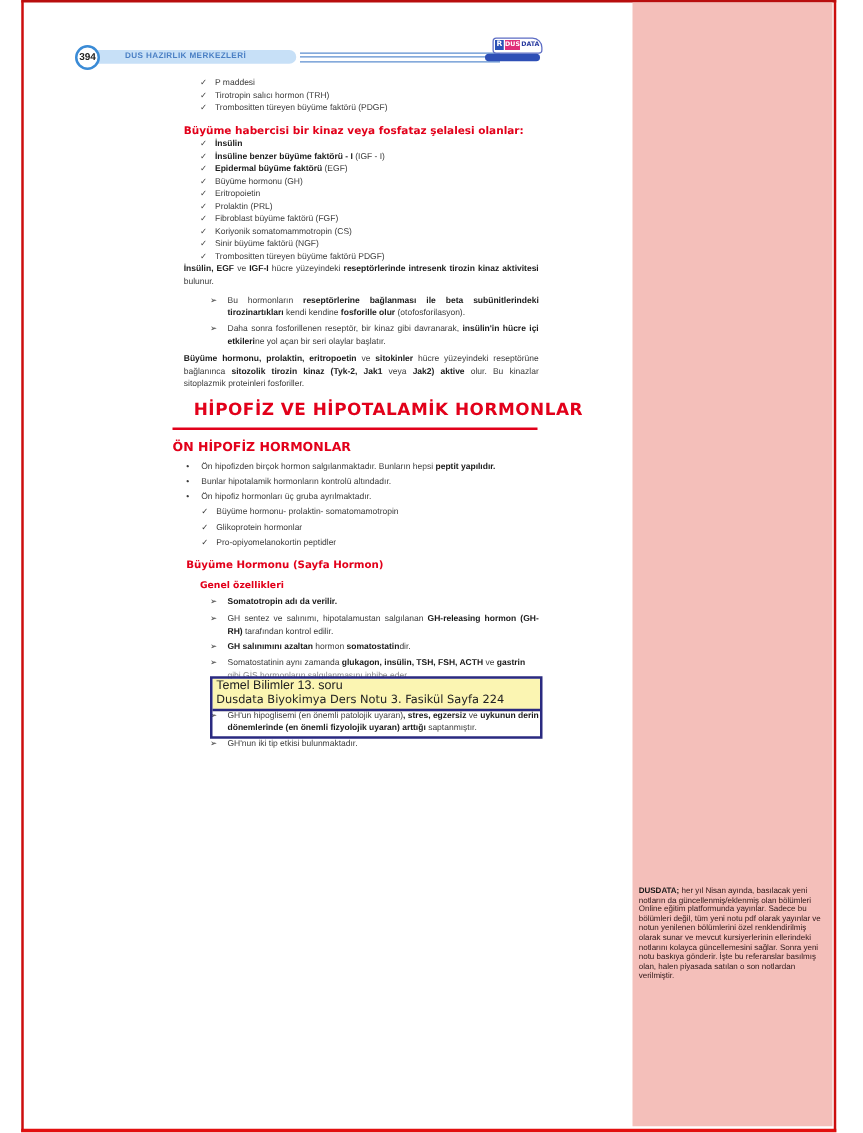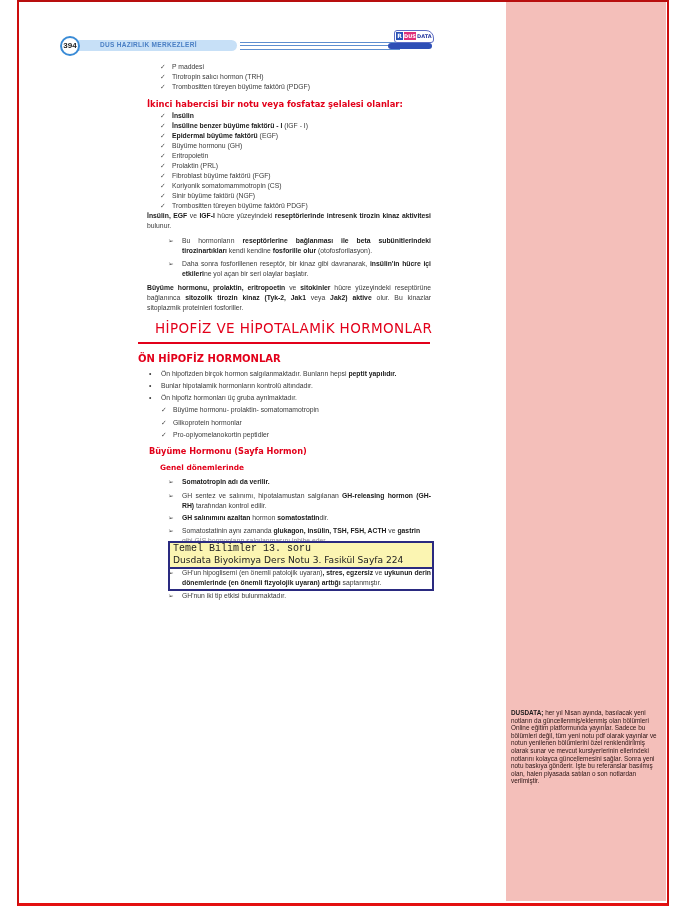--- a/index.html
+++ b/index.html
@@ -22,32 +22,32 @@
   .logo-data{position:absolute;left:22px;top:1px;font-size:5px;line-height:8px;color:#2a3ca0;font-weight:bold;}
   .logo-bot{position:absolute;left:0;top:13px;width:44px;height:6px;background:#2e4fb6;border-radius:3px;}
   
   .c{position:absolute;font-family:"Liberation Sans",sans-serif;font-size:6.8px;line-height:10px;color:#3a3a3a;}
   .chk{position:absolute;left:0;width:10px;color:#444;}
   .it{position:absolute;white-space:nowrap;}
   b{color:#1a1a1a;}
   .para{position:absolute;left:147px;width:284px;font-family:"Liberation Sans",sans-serif;font-size:6.8px;line-height:10px;color:#3a3a3a;text-align:justify;}
   .arrow-item{position:absolute;left:168px;width:263px;font-family:"Liberation Sans",sans-serif;font-size:6.8px;line-height:10px;color:#3a3a3a;text-align:justify;padding-left:14px;box-sizing:border-box;}
   .arrow-item .ar{position:absolute;left:0;top:0;}
-  .bigtitle{position:absolute;left:155px;top:320px;font-family:"DejaVu Sans",sans-serif;font-weight:normal;font-size:13.5px;color:#e2001a;letter-spacing:0.4px;}
+  .bigtitle{position:absolute;left:155px;top:320px;font-family:"DejaVu Sans",sans-serif;font-weight:bold;font-size:13.5px;color:#e2001a;letter-spacing:0.4px;}
   .bigline{position:absolute;left:138px;top:342px;width:292px;height:2px;background:#e2001a;}
   .sub1{position:absolute;left:138px;top:353px;font-family:"DejaVu Sans",sans-serif;font-weight:bold;font-size:10px;color:#e2001a;}
   .sub2{position:absolute;left:149px;top:446px;font-family:"DejaVu Sans",sans-serif;font-weight:bold;font-size:8.2px;color:#e2001a;}
   .sub3{position:absolute;left:160px;top:463px;font-family:"DejaVu Sans",sans-serif;font-weight:bold;font-size:7.4px;color:#e2001a;}
   .sec2{position:absolute;left:147px;top:99px;font-family:"DejaVu Sans",sans-serif;font-weight:bold;font-size:8.4px;color:#e2001a;}
   .bul{position:absolute;left:149px;font-family:"Liberation Sans",sans-serif;font-size:6.8px;line-height:10px;color:#3a3a3a;white-space:nowrap;}
   .bul .dot{display:inline-block;width:12px;}
   
   .qbox{position:absolute;left:168px;top:541px;width:266px;height:50px;border:2px solid #2a2a80;box-sizing:border-box;background:rgba(255,255,255,0);}
   .qhl{position:absolute;left:170px;top:543px;width:262px;height:24px;background:#fbf5b2;border-bottom:2px solid #2a2a80;}
-  .qt1{position:absolute;left:173px;top:543px;font-family:Liberation Mono, monospace;font-size:10px;color:#222;}
+  .qt1{position:absolute;left:173px;top:543px;font-family:Liberation Sans, sans-serif;font-size:10px;color:#222;}
   .qt2{position:absolute;left:173px;top:555px;font-family:"DejaVu Sans",sans-serif;font-size:9.1px;color:#222;}
   .faded{position:absolute;left:182px;top:537px;font-family:"Liberation Sans",sans-serif;font-size:6.8px;color:#888;white-space:nowrap;}
 </style>
 </head>
 <body>
 
 <div class="frame"></div>
 <div class="side"></div>
 
 <div class="hdr">
@@ -73,21 +73,21 @@
   <div style="position:relative;height:10px;">
       <span class="chk">✓</span>
       <span class="it" style="left:12px;">Tirotropin salıcı hormon (TRH)</span>
     </div>
   <div style="position:relative;height:10px;">
       <span class="chk">✓</span>
       <span class="it" style="left:12px;">Trombositten türeyen büyüme faktörü (PDGF)</span>
     </div>
 </div>
 
-<div class="sec2">İkinci habercisi bir notu veya fosfataz şelalesi olanlar:</div>
+<div class="sec2">Büyüme habercisi bir kinaz veya fosfataz şelalesi olanlar:</div>
 <div class="c" style="left:160px;top:111px;width:280px;" id="kinase-list">
     <div style="position: relative; height: 10px;">
       <span class="chk">✓</span>
       <span class="it" style="left: 12px;"><b>İnsülin</b><span></span></span>
     </div>
     <div style="position: relative; height: 10px;">
       <span class="chk">✓</span>
       <span class="it" style="left: 12px;"><b>İnsüline benzer büyüme faktörü - I</b><span> (IGF - I)</span></span>
     </div>
     <div style="position: relative; height: 10px;">
@@ -146,21 +146,21 @@
 
 <div class="sub1">ÖN HİPOFİZ HORMONLAR</div>
 <div class="bul" style="top:369px;"><span class="dot">•</span><span>Ön hipofizden birçok hormon salgılanmaktadır. Bunların hepsi </span><b>peptit yapılıdır.</b></div>
 <div class="bul" style="top:381px;"><span class="dot">•</span><span>Bunlar hipotalamik hormonların kontrolü altındadır.</span></div>
 <div class="bul" style="top:393px;"><span class="dot">•</span><span>Ön hipofiz hormonları üç gruba ayrılmaktadır.</span></div>
 <div class="bul" style="left:161px;top:405px;"><span class="dot">✓</span><span>Büyüme hormonu- prolaktin- somatomamotropin</span></div>
 <div class="bul" style="left:161px;top:418px;"><span class="dot">✓</span><span>Glikoprotein hormonlar</span></div>
 <div class="bul" style="left:161px;top:430px;"><span class="dot">✓</span><span>Pro-opiyomelanokortin peptidler</span></div>
 
 <div class="sub2">Büyüme Hormonu (Sayfa Hormon)</div>
-<div class="sub3">Genel dönemlerinde</div>
+<div class="sub3">Genel özellikleri</div>
 
 <div class="arrow-item" style="top:477px;">
   <span class="ar">➢</span><b>Somatotropin adı da verilir.</b>
 </div>
 <div class="arrow-item" style="top:491px;">
   <span class="ar">➢</span><span>GH sentez ve salınımı, hipotalamustan salgılanan </span><b>GH-releasing hormon (GH-RH)</b><span> tarafından kontrol edilir.</span>
 </div>
 <div class="arrow-item" style="top:513px;">
   <span class="ar">➢</span><b>GH salınımını azaltan</b><span> hormon </span><b>somatostatin</b><span>dir.</span>
 </div>

